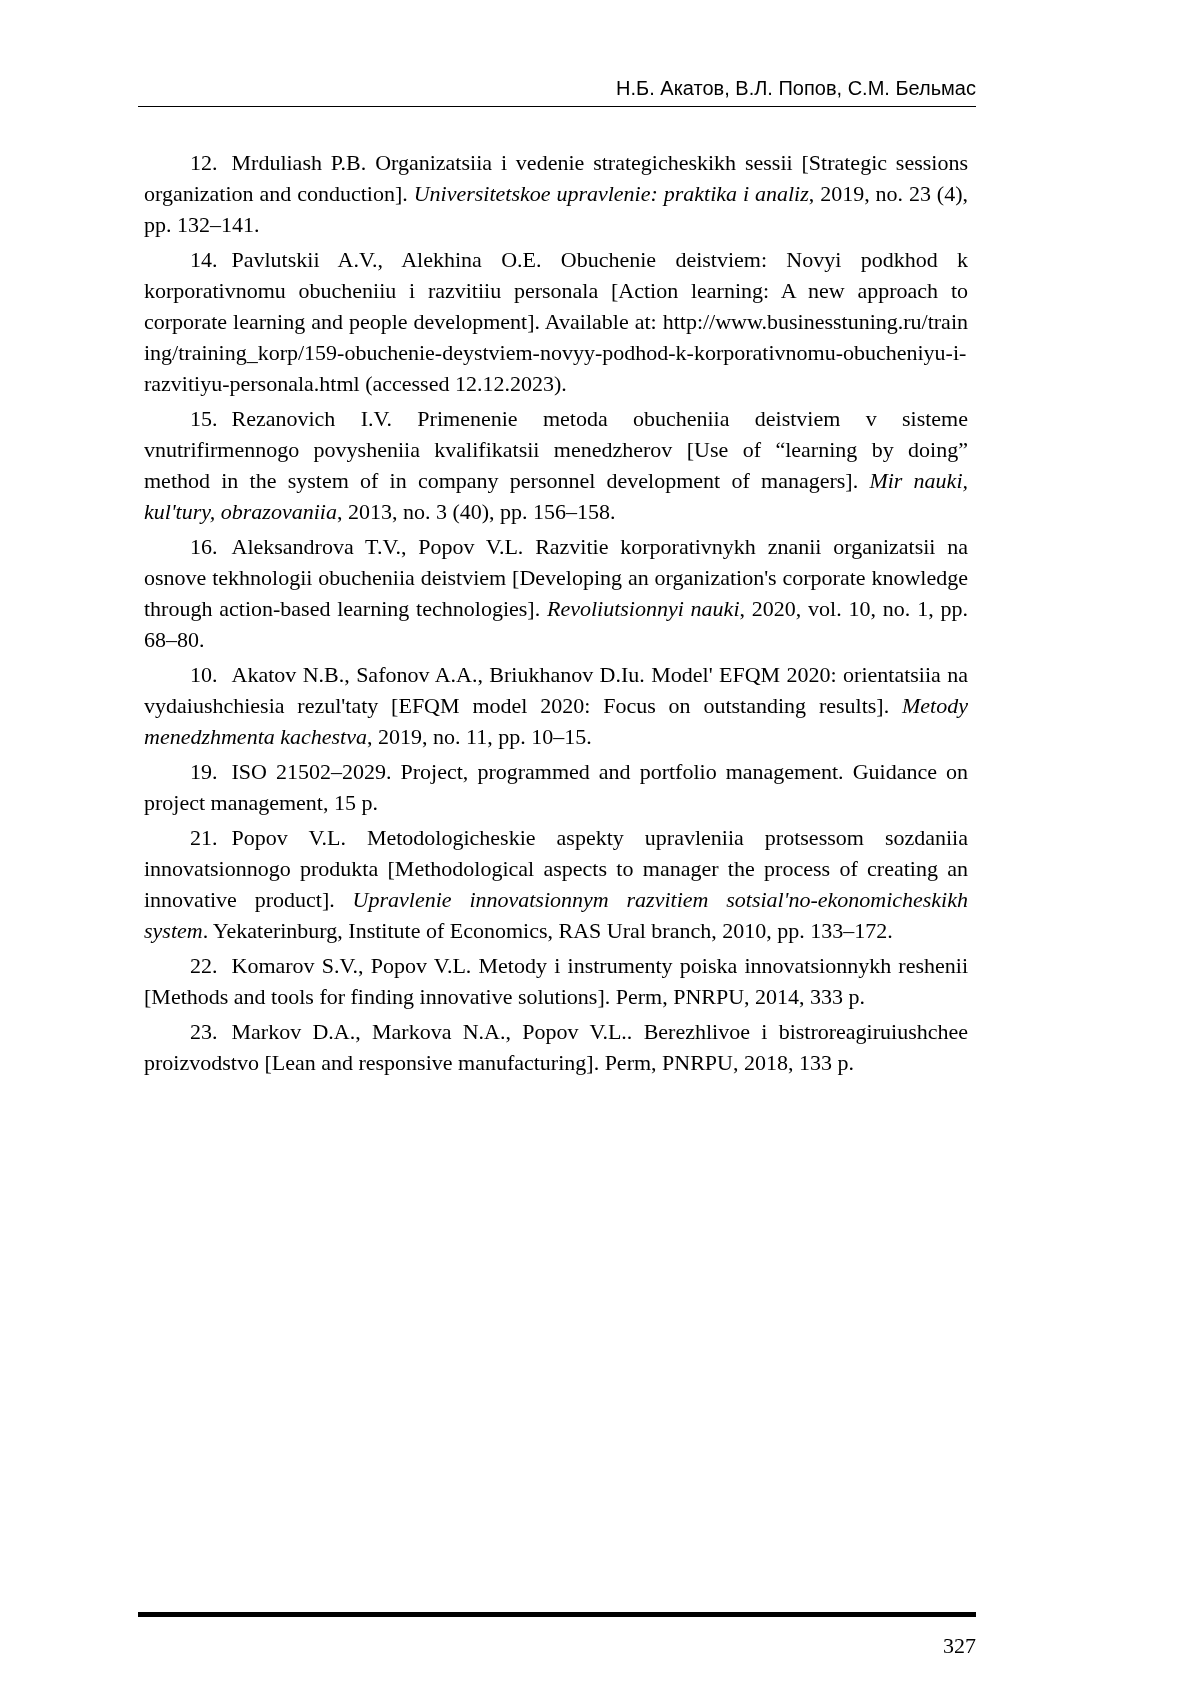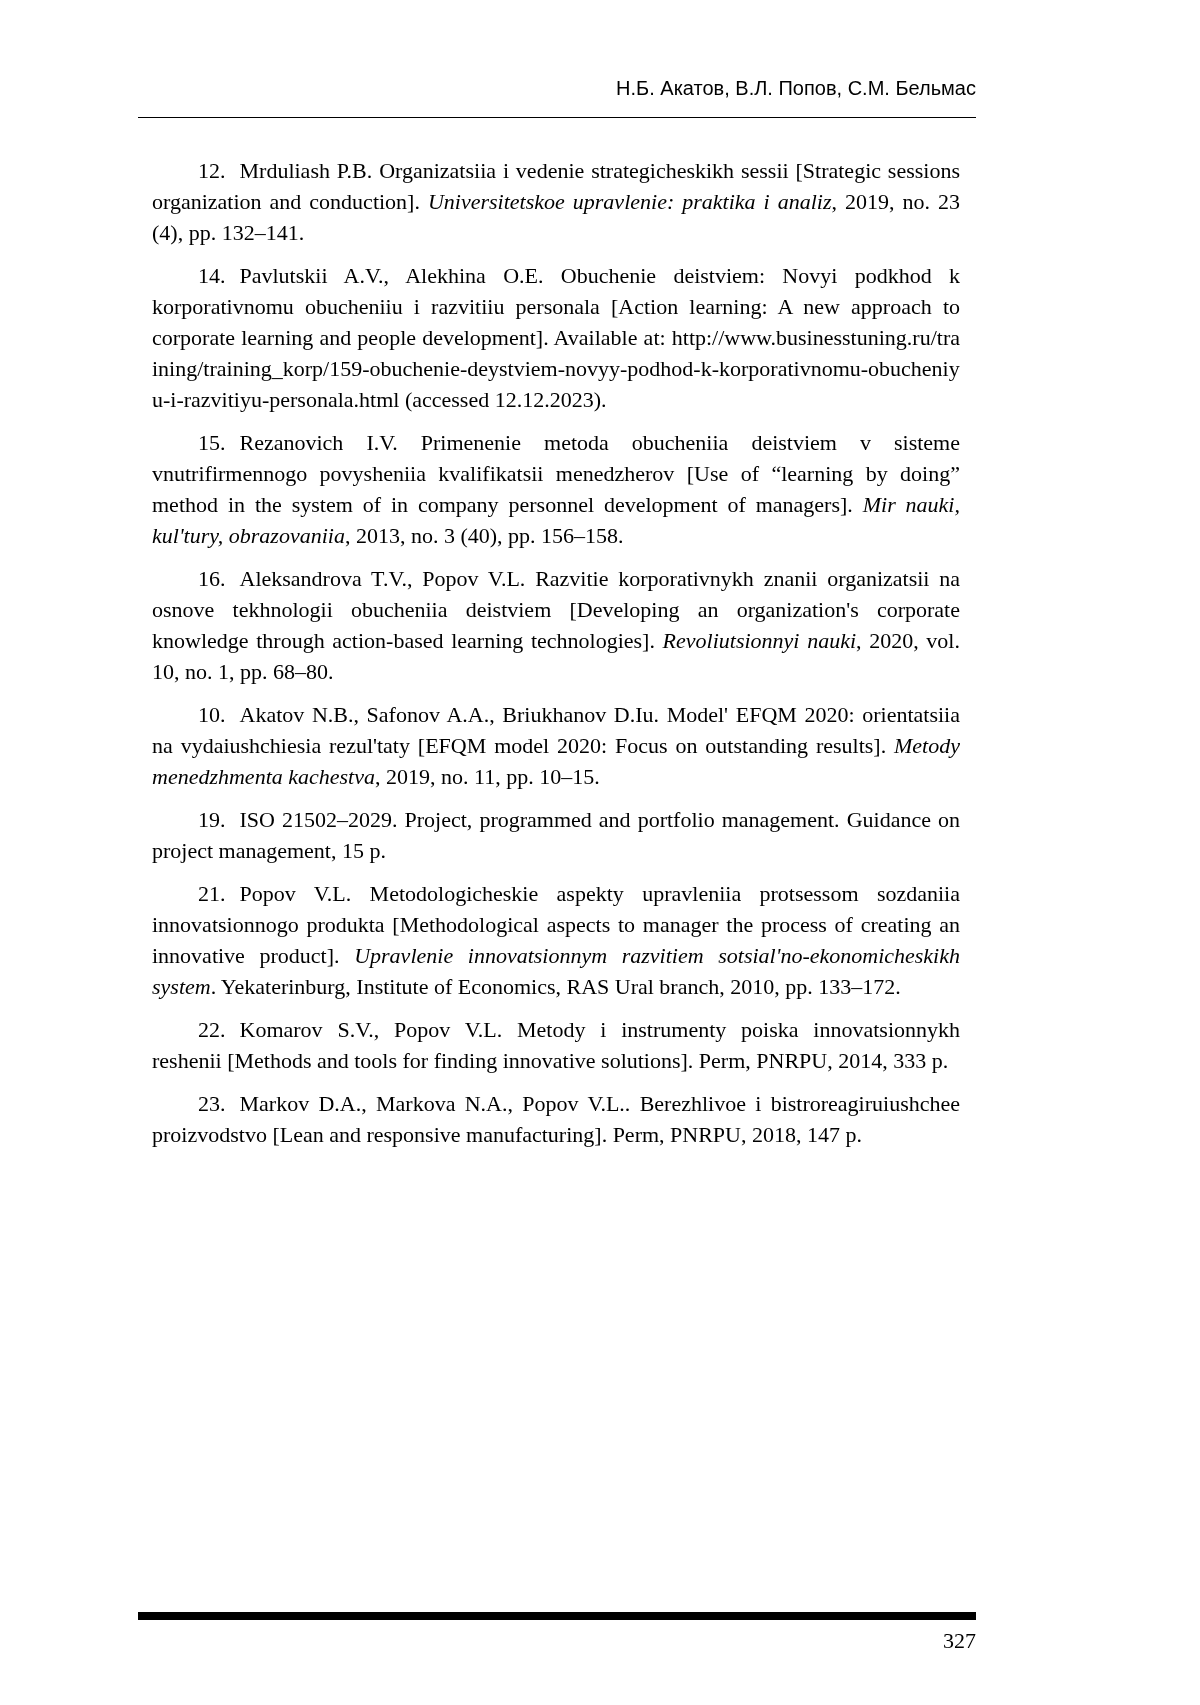--- a/index.html
+++ b/index.html
@@ -15,47 +15,47 @@
   .running-header {
     position: absolute;
     top: 76px;
     left: 138px;
     width: 838px;
     text-align: right;
     font-family: "Liberation Sans", sans-serif;
     font-size: 20px;
     line-height: 24px;
     border-bottom: 1.5px solid #000000;
-    padding-bottom: 17px;
+    padding-bottom: 6px;
   }
   .body-text {
     position: absolute;
     top: 143px;
     left: 140px;
     width: 832px;
     font-size: 22px;
     line-height: 31px;
     text-align: justify;
   }
   p.ref {
-    margin: 12px;
+    margin: 4px;
     text-indent: 46px;
   }
   .ref-num {
     margin-right: 14px;
   }
   .it { font-style: italic; }
   .url { overflow-wrap: anywhere; word-break: break-all; }
   .footer {
     position: absolute;
     top: 1612px;
     left: 138px;
     width: 838px;
-    border-top: 8px solid #000000;
-    padding-top: 8px;
+    border-top: 5px solid #000000;
+    padding-top: 16px;
     text-align: right;
     font-size: 22px;
     line-height: 26px;
   }
 </style>
 </head>
 <body>
 
 <div class="page">
 
@@ -65,20 +65,20 @@
 
   <div class="body-text">
       <p class="ref"><span class="ref-num">12.</span><span>Mrduliash P.B. Organizatsiia i vedenie strategicheskikh sessii [Strategic sessions organization and conduction]. </span><span class="it">Universitetskoe upravlenie: praktika i analiz</span><span>, 2019, no. 23 (4), pp. 132–141.</span></p>
       <p class="ref"><span class="ref-num">14.</span><span>Pavlutskii A.V., Alekhina O.E. Obuchenie deistviem: Novyi podkhod k korporativnomu obucheniiu i razvitiiu personala [Action learning: A new approach to corporate learning and people development]. Available at: </span><span class="url">http://www.businesstuning.ru/training/training_korp/159-obuchenie-deystviem-novyy-podhod-k-korporativnomu-obucheniyu-i-razvitiyu-personala.html</span><span> (accessed 12.12.2023).</span></p>
       <p class="ref"><span class="ref-num">15.</span><span>Rezanovich I.V. Primenenie metoda obucheniia deistviem v sisteme vnutrifirmennogo povysheniia kvalifikatsii menedzherov [Use of “learning by doing” method in the system of in company personnel development of managers]. </span><span class="it">Mir nauki, kul'tury, obrazovaniia</span><span>, 2013, no. 3 (40), pp. 156–158.</span></p>
       <p class="ref"><span class="ref-num">16.</span><span>Aleksandrova T.V., Popov V.L. Razvitie korporativnykh znanii organizatsii na osnove tekhnologii obucheniia deistviem [Developing an organization's corporate knowledge through action-based learning technologies]. </span><span class="it">Revoliutsionnyi nauki</span><span>, 2020, vol. 10, no. 1, pp. 68–80.</span></p>
       <p class="ref"><span class="ref-num">10.</span><span>Akatov N.B., Safonov A.A., Briukhanov D.Iu. Model' EFQM 2020: orientatsiia na vydaiushchiesia rezul'taty [EFQM model 2020: Focus on outstanding results]. </span><span class="it">Metody menedzhmenta kachestva</span><span>, 2019, no. 11, pp. 10–15.</span></p>
       <p class="ref"><span class="ref-num">19.</span><span>ISO 21502–2029. Project, programmed and portfolio management. Guidance on project management, 15 p.</span></p>
       <p class="ref"><span class="ref-num">21.</span><span>Popov V.L. Metodologicheskie aspekty upravleniia protsessom sozdaniia innovatsionnogo produkta [Methodological aspects to manager the process of creating an innovative product]. </span><span class="it">Upravlenie innovatsionnym razvitiem sotsial'no-ekonomicheskikh system</span><span>. Yekaterinburg, Institute of Economics, RAS Ural branch, 2010, pp. 133–172.</span></p>
       <p class="ref"><span class="ref-num">22.</span><span>Komarov S.V., Popov V.L. Metody i instrumenty poiska innovatsionnykh reshenii [Methods and tools for finding innovative solutions]. Perm, PNRPU, 2014, 333 p.</span></p>
-      <p class="ref"><span class="ref-num">23.</span><span>Markov D.A., Markova N.A., Popov V.L.. Berezhlivoe i bistroreagiruiushchee proizvodstvo [Lean and responsive manufacturing]. Perm, PNRPU, 2018, 147 p.</span></p>
+      <p class="ref"><span class="ref-num">23.</span><span>Markov D.A., Markova N.A., Popov V.L.. Berezhlivoe i bistroreagiruiushchee proizvodstvo [Lean and responsive manufacturing]. Perm, PNRPU, 2018, 133 p.</span></p>
     </div>
 
   <div class="footer">
     <span>327</span>
   </div>
 
 </div>
 
 </body></html>

